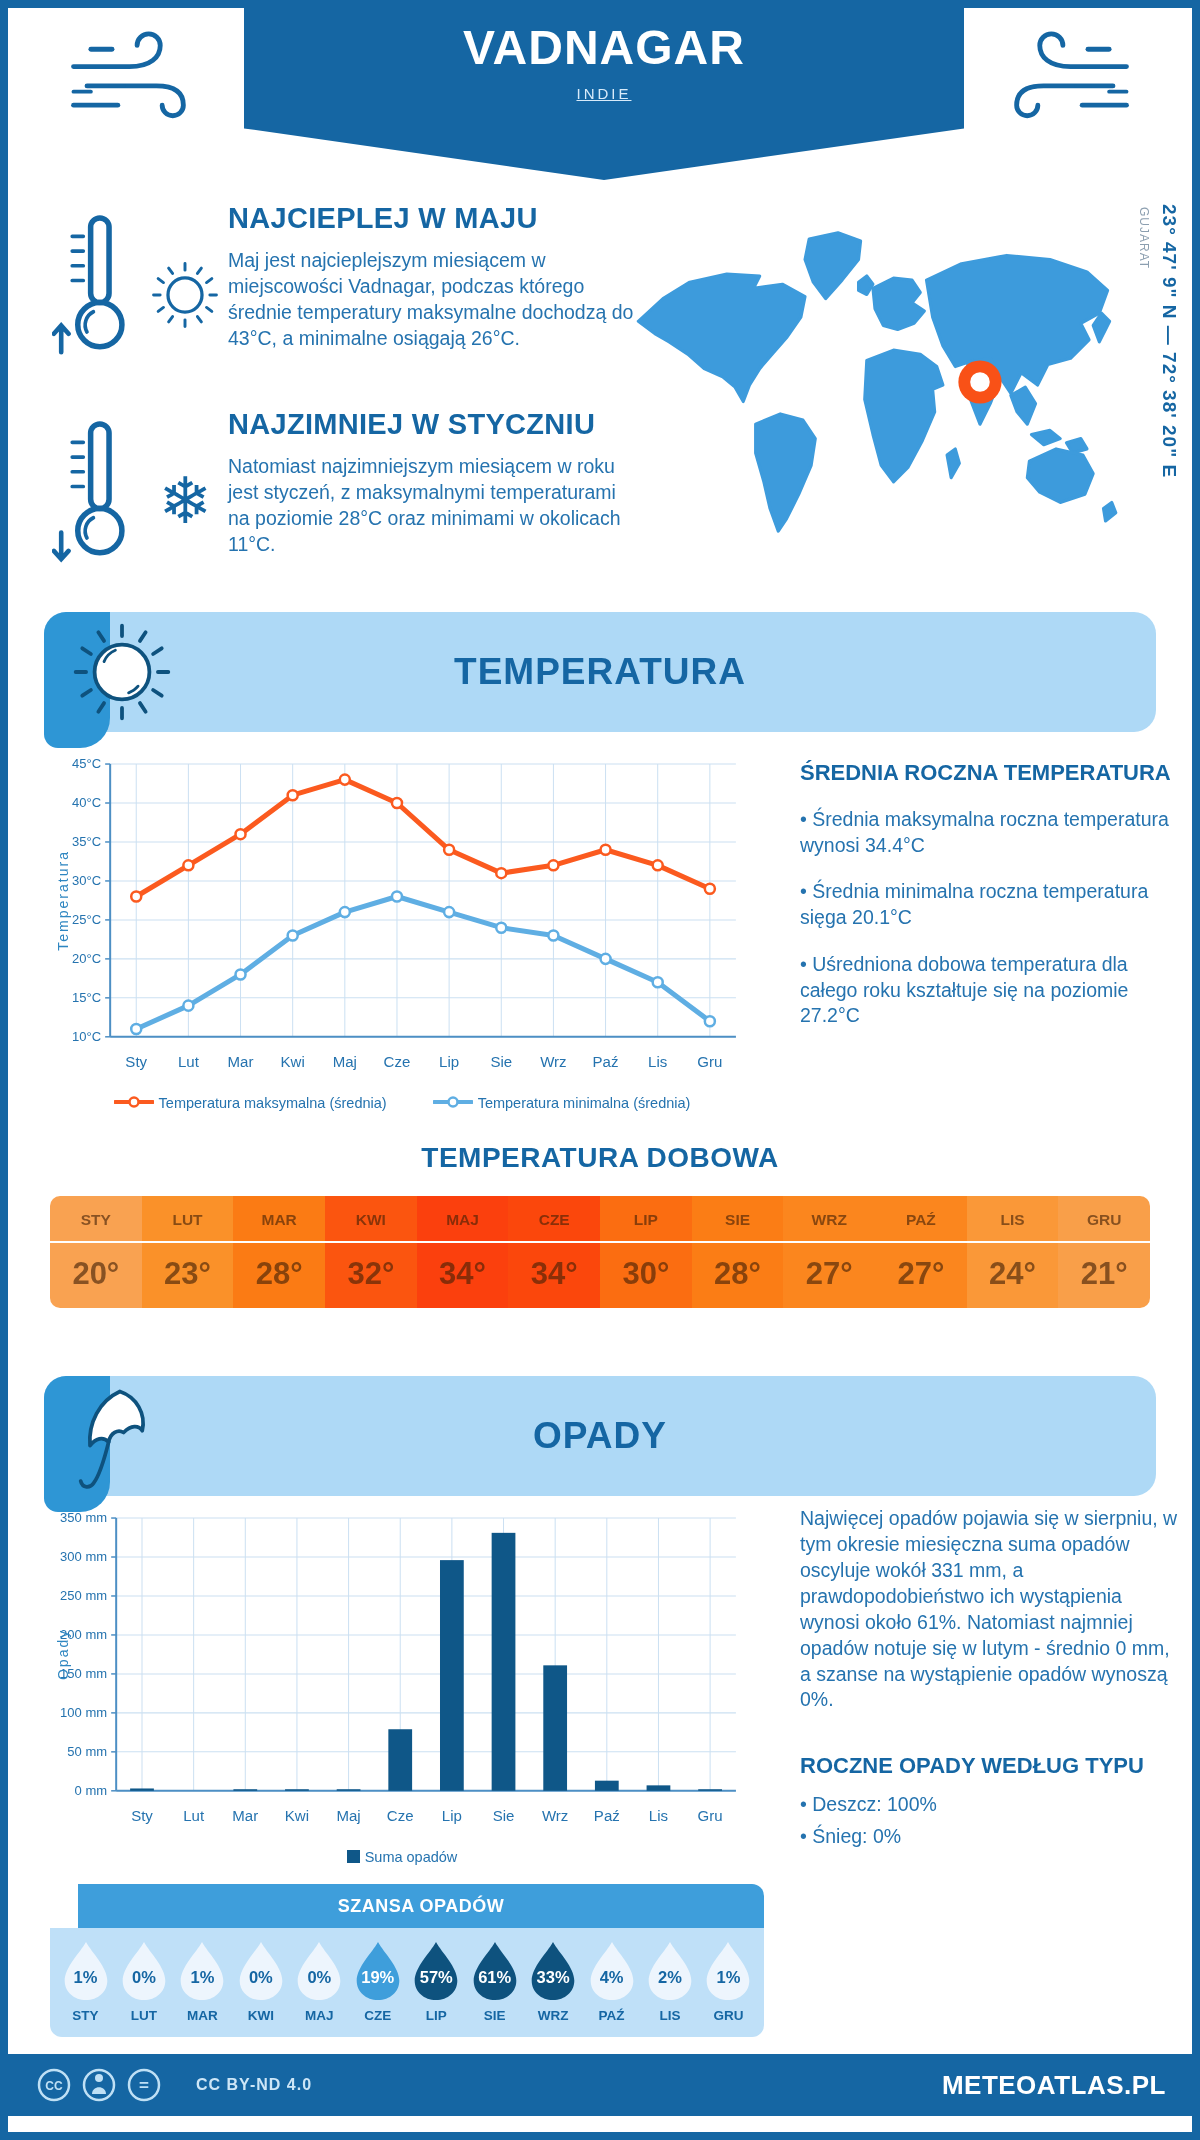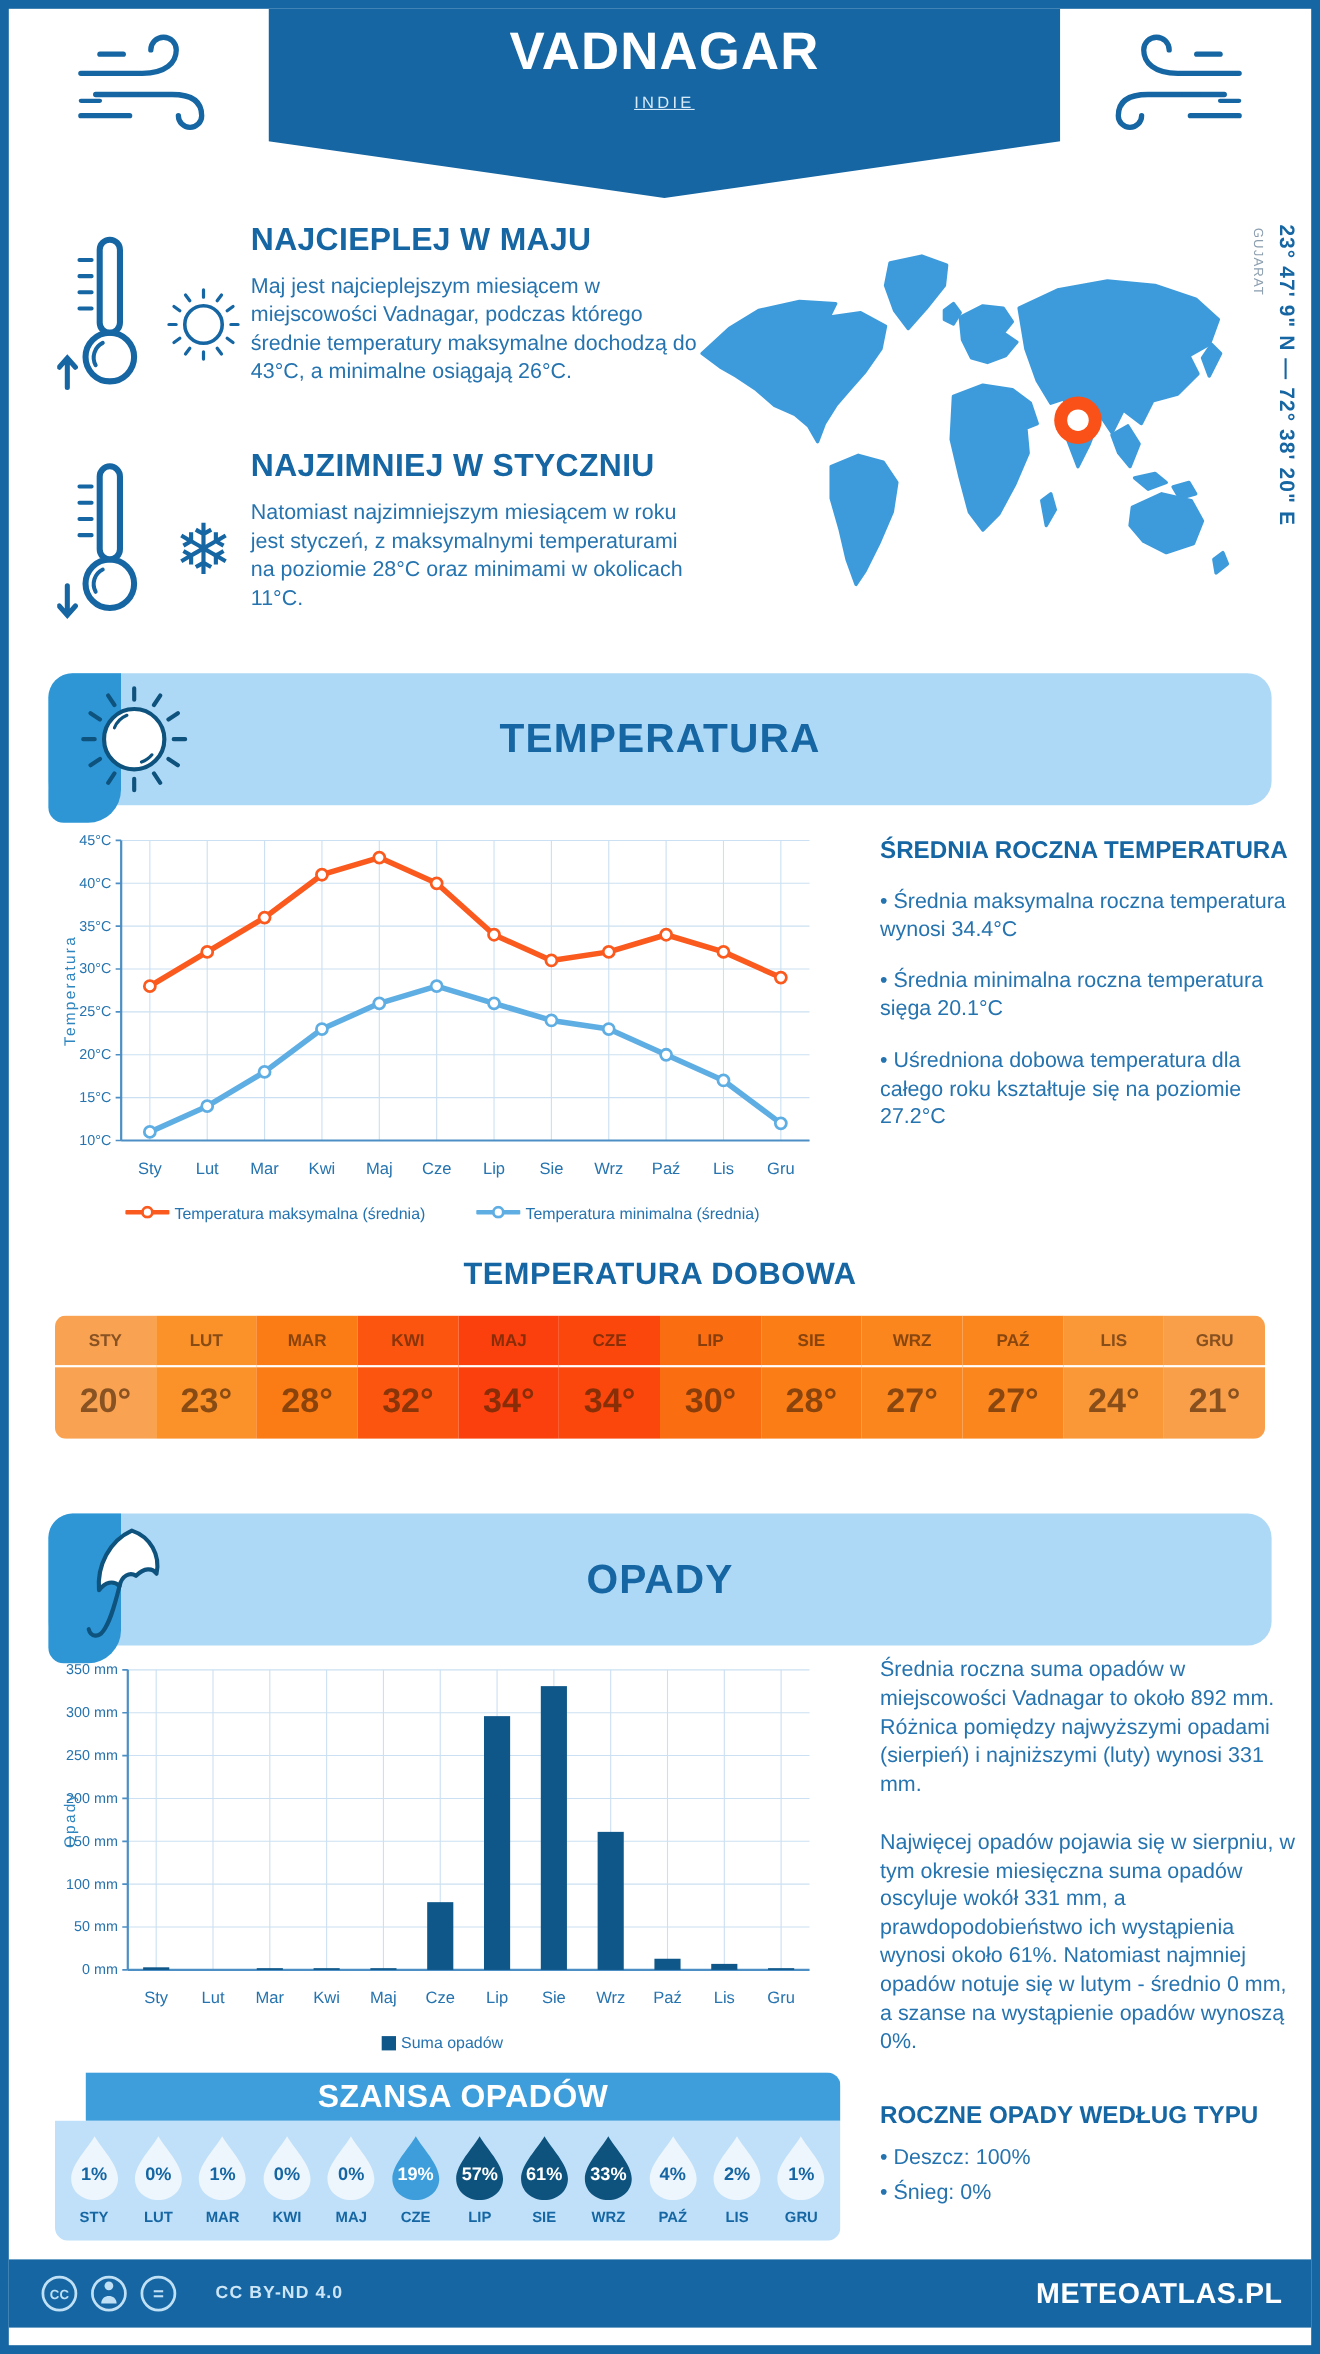--- a/index.html
+++ b/index.html
@@ -64,21 +64,21 @@
 
   
   #precip-facts{position:absolute;top:1498px;left:792px;width:380px;}
   #precip-facts p.para{font-size:19.5px;color:#2573AF;line-height:1.33;margin:0 0 27px;}
   #precip-facts h3{font-size:22px;color:#1566A3;margin:40px 0 14px;}
   #precip-facts p.tb{font-size:19.5px;color:#2573AF;margin:9px 0;}
 
   
   #chance-panel{position:absolute;top:1876px;left:42px;width:714px;border-radius:12px;overflow:hidden;}
   #chance-header{height:44px;line-height:44px;background:#3E9EDB;color:#fff;text-align:center;
-    font-size:29px;font-weight:bold;letter-spacing:0.5px;margin-left:28px;}
+    font-size:18px;font-weight:bold;letter-spacing:0.5px;margin-left:28px;}
   #chance-body{background:#BFE0F8;padding:12px 10px 14px;display:flex;justify-content:space-between;}
   .drop-item{width:51px;text-align:center;position:relative;}
   .drop-item svg{width:48px;height:62px;display:block;margin:0 auto;}
   .drop-pct{position:absolute;top:28px;left:0;right:0;font-size:16.5px;font-weight:bold;}
   .drop-month{margin-top:6px;font-size:13.5px;font-weight:bold;color:#1566A3;}
 
   
   #footer{position:absolute;bottom:16px;left:0;right:0;height:62px;background:#1566A3;display:flex;
     align-items:center;padding:0 26px;box-sizing:border-box;}
   #license{margin-left:12px;color:#CDE6F7;font-weight:bold;font-size:16px;letter-spacing:1px;}
@@ -433,21 +433,20 @@
       </svg>
     <div class="legend-row">
       <span class="legend-item">
         <span id="bar-legend-square" style="background: rgb(15, 87, 136);"></span>
         <span>Suma opadów</span>
       </span>
     </div>
   </div>
 
   <div id="precip-facts">
-    <p class="para">Średnia roczna suma opadów w miejscowości Vadnagar to około 892 mm. Różnica pomiędzy najwyższymi opadami (sierpień) i najniższymi (luty) wynosi 331 mm.</p>
     <p class="para">Najwięcej opadów pojawia się w sierpniu, w tym okresie miesięczna suma opadów oscyluje wokół 331 mm, a prawdopodobieństwo ich wystąpienia wynosi około 61%. Natomiast najmniej opadów notuje się w lutym - średnio 0 mm, a szanse na wystąpienie opadów wynoszą 0%.</p>
     <h3>ROCZNE OPADY WEDŁUG TYPU</h3>
     <p class="tb">• Deszcz: 100%</p>
     <p class="tb">• Śnieg: 0%</p>
   </div>
 
   <div id="chance-panel">
     <div id="chance-header">SZANSA OPADÓW</div>
     <div id="chance-body">
         <div class="drop-item">

